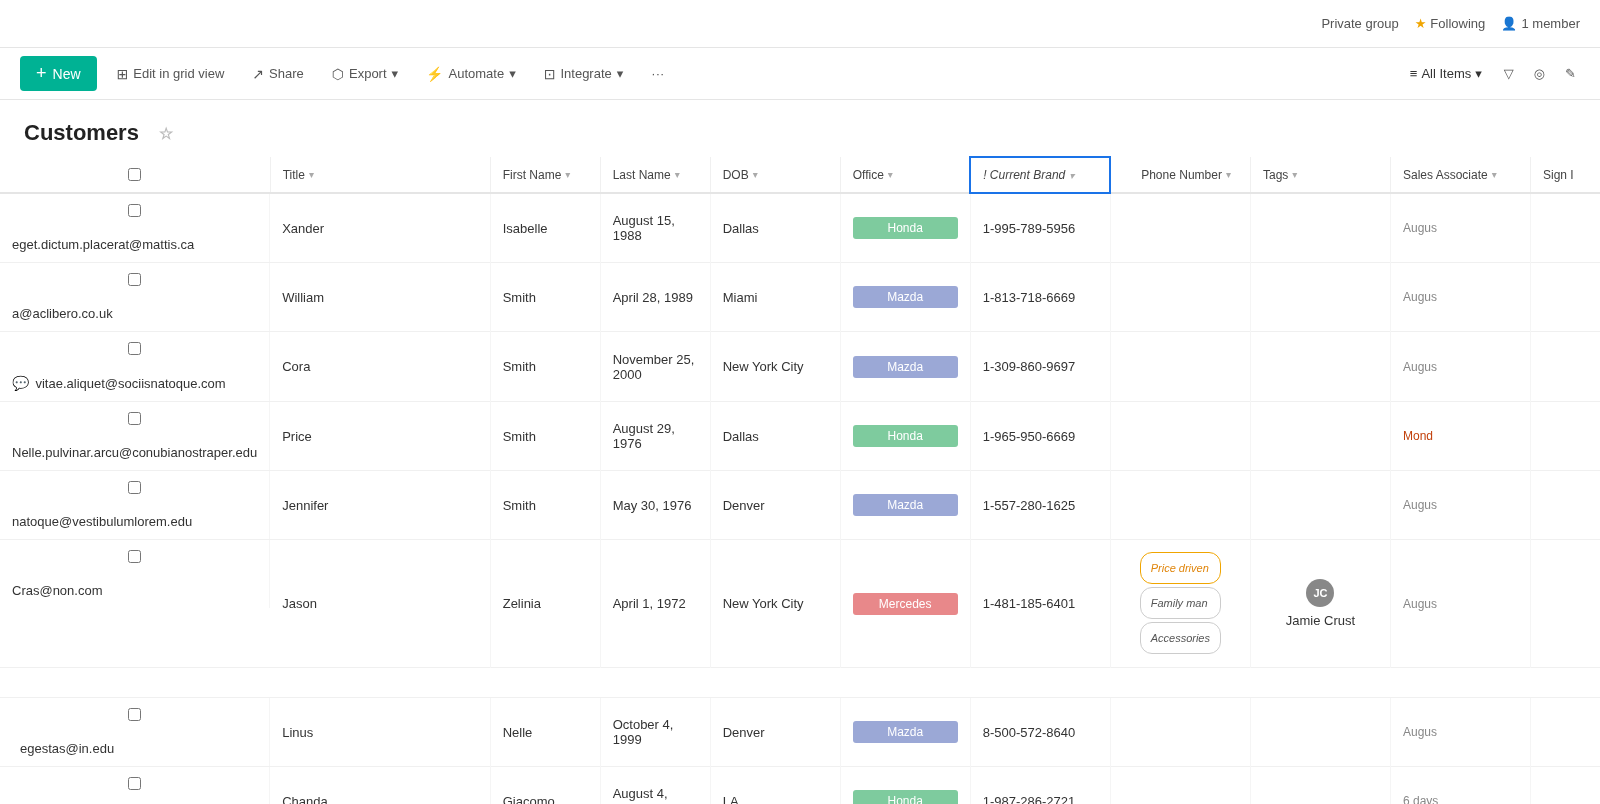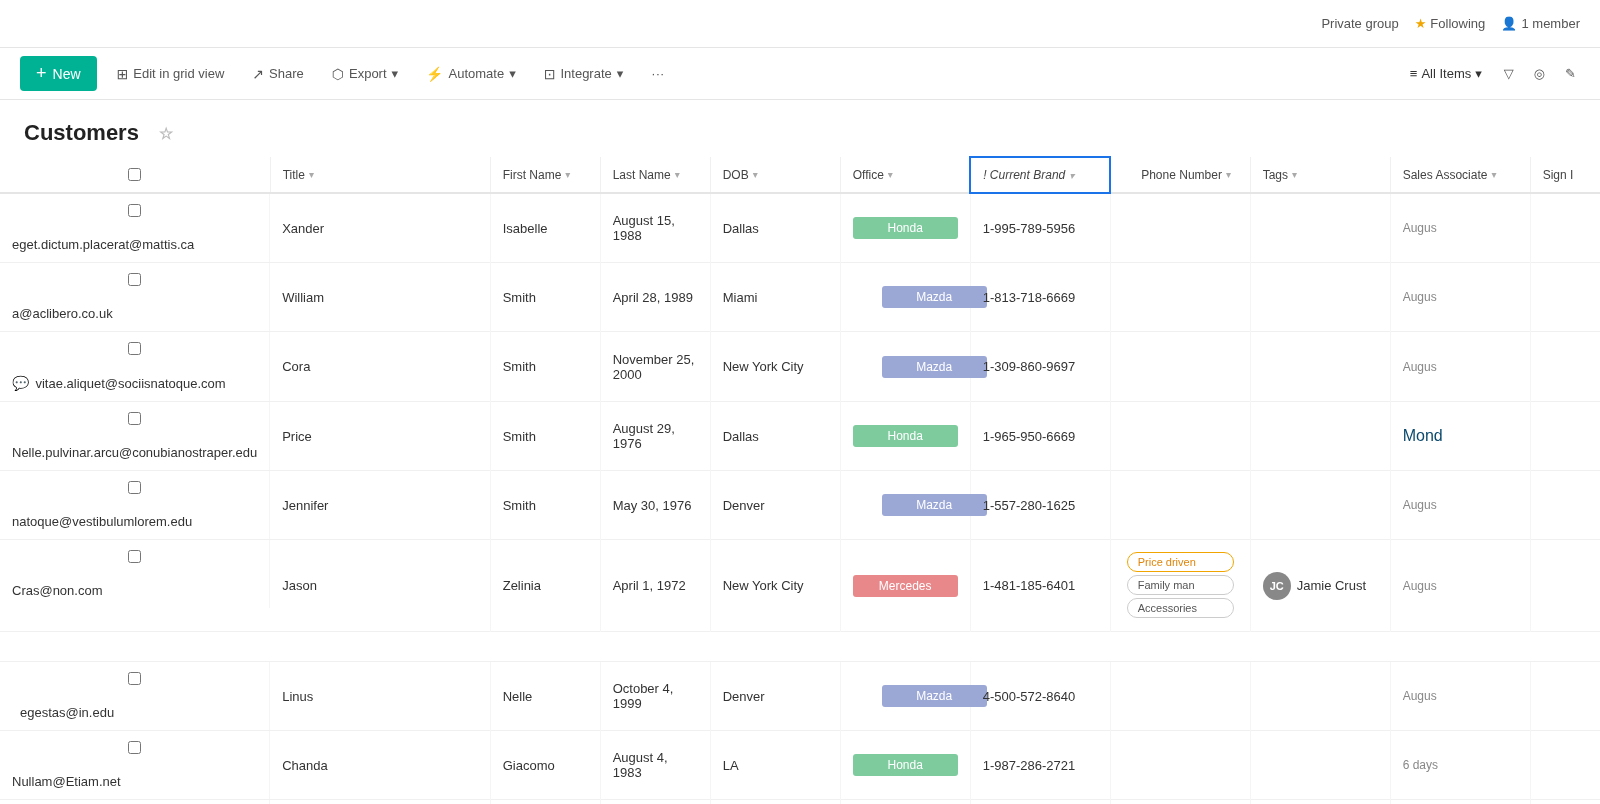--- a/index.html
+++ b/index.html
@@ -69,37 +69,37 @@
     .checkbox-cell { display: flex; align-items: center; justify-content: center; }
     input[type="checkbox"] { cursor: pointer; accent-color: #00b294; }
 
     
     .brand-chip {
       display: inline-block; padding: 4px 12px; border-radius: 3px;
       font-size: 12px; font-weight: 500; color: #fff; width: 100%;
       text-align: center;
     }
     .brand-honda { background: #7ecb9e; }
-    .brand-mazda { background: #9ba8d6; margin-left: 29px; }
+    .brand-mazda { background: #9ba8d6; }
     .brand-mercedes { background: #e8888a; }
 
     
     .tag {
       display: inline-block; border: 1px solid #ccc; border-radius: 12px;
-      padding: 3px 10px; font-size: 11px; color: #555; margin: 2px 4px;
+      padding: 9px 10px; font-size: 11px; color: #555; margin: 2px 17px; font-style: italic;
     }
     .tag-price { border-color: #f0a500; color: #e0850a; }
 
     
     .avatar {
       width: 28px; height: 28px; border-radius: 50%; background: #aaa;
       display: inline-flex; align-items: center; justify-content: center;
       color: #fff; font-size: 11px; font-weight: 600;
     }
-    .sales-cell { display: flex; align-items: center; gap: 6px; }
+    .sales-cell { display: flex; align-items: center; gap: 6px; flex-direction: column; }
 
     
     .msg-icon { color: #7ecb9e; font-size: 14px; }
 
     .title-col { min-width: 220px; }
     .firstname-col { min-width: 110px; }
     .lastname-col { min-width: 110px; }
     .dob-col { min-width: 130px; }
     .office-col { min-width: 130px; }
     .brand-col { min-width: 140px; font-style: italic; }
@@ -318,21 +318,21 @@
             <span>Nelle.pulvinar.arcu@conubianostraper.edu</span>
           </td>
           <td>Price</td>
           <td>Smith</td>
           <td>August 29, 1976</td>
           <td>Dallas</td>
           <td style="padding: 4px 12px;"><span class="brand-chip brand-honda">Honda</span></td>
           <td>1-965-950-6669</td>
           <td></td>
           <td></td>
-          <td style="color: #0c4a6e; font-size: 16px;">Mond</td>
+          <td style="color: #c2410c; font-size: 12px;">Mond</td>
         </tr>
         <tr>
           <td class="checkbox-cell">
             <input type="checkbox" style="">
           </td>
           <td style="display: flex; align-items: center; gap: 6px;">
             <span>natoque@vestibulumlorem.edu</span>
           </td>
           <td>Jennifer</td>
           <td>Smith</td>
@@ -378,21 +378,21 @@
             <input type="checkbox" style="">
           </td>
           <td style="display: flex; align-items: center; gap: 6px; padding-left: 20px;">
             <span>egestas@in.edu</span>
           </td>
           <td>Linus</td>
           <td>Nelle</td>
           <td>October 4, 1999</td>
           <td>Denver</td>
           <td style="padding: 4px 12px;"><span class="brand-chip brand-mazda">Mazda</span></td>
-          <td>4-500-572-8640</td>
+          <td>8-500-572-8640</td>
           <td></td>
           <td></td>
           <td style="color: rgb(136, 136, 136); font-size: 12px;">Augus</td>
         </tr>
         <tr>
           <td class="checkbox-cell">
             <input type="checkbox" style="">
           </td>
           <td style="display: flex; align-items: center; gap: 6px;">
             <span>Nullam@Etiam.net</span>

